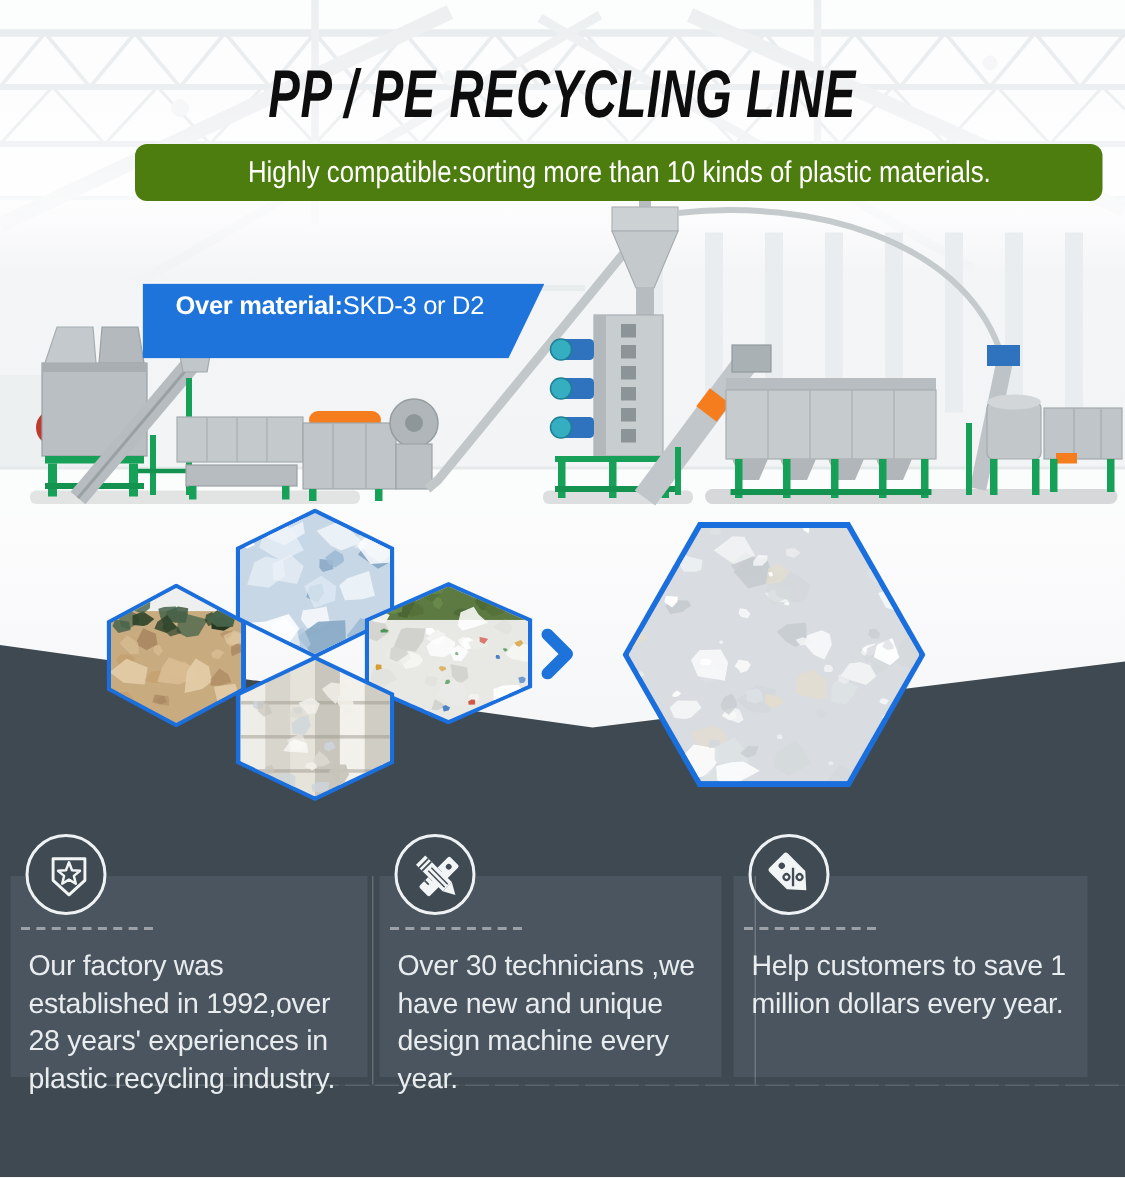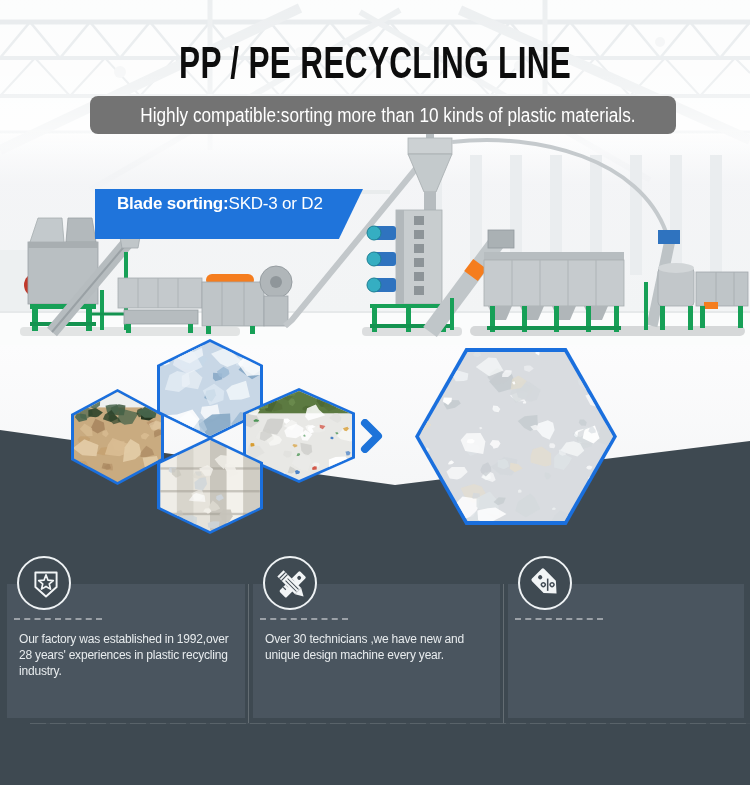--- a/index.html
+++ b/index.html
@@ -7,25 +7,25 @@
   #page{position:relative;width:750px;height:785px;overflow:hidden;background:#ffffff;
         font-family:"Liberation Sans",sans-serif;}
 
   
   .header-bg{position:absolute;top:0;left:0;width:750px;height:210px;z-index:0;}
   .header-fade{position:absolute;top:0;left:0;width:750px;height:210px;z-index:0;
     background:linear-gradient(180deg,rgba(255,255,255,.30) 0%,rgba(255,255,255,.52) 40%,
                rgba(255,255,255,.88) 72%,rgba(255,255,255,0) 100%);}
 
   .page-title{position:absolute;top:40px;left:0;width:750px;text-align:center;z-index:6;
-    font-size:45px;line-height:46px;font-weight:bold;color:#0d0d0d;}
+    font-size:45px;line-height:46px;font-weight:bold;color:#0d0d0d;font-style:italic;}
   .page-title span{display:inline-block;transform:scaleX(.70);transform-origin:center;white-space:nowrap;letter-spacing:.5px;}
 
-  .banner{position:absolute;left:90px;top:96px;width:586px;height:38px;z-index:6;
-    background:#737373;border-radius:8px;color:#ffffff;display:flex;align-items:center;justify-content:flex-end;}
+  .banner{position:absolute;left:90px;top:96px;width:645px;height:38px;z-index:6;
+    background:#4d7c0f;border-radius:8px;color:#ffffff;display:flex;align-items:center;justify-content:center;}
   .banner span{display:inline-block;font-size:20px;transform:scaleX(.86);transform-origin:center;white-space:nowrap;}
 
   
   .photo{position:absolute;top:130px;left:0;width:750px;height:215px;z-index:1;}
   .floor-ext{position:absolute;top:345px;left:0;width:750px;height:150px;z-index:1;
     background:linear-gradient(180deg,#fcfcfd 0%,#f5f6f7 100%);}
 
   .spec-label{position:absolute;left:95px;top:189px;width:268px;height:50px;z-index:5;
     background:#1f74db;clip-path:polygon(0 0,100% 0,91% 100%,0 100%);
     padding:5px 0 0 22px;color:#ffffff;font-size:17px;line-height:20px;letter-spacing:-.2px;}
@@ -45,27 +45,27 @@
   #hex1{left:157px;top:339px;width:106px;height:100px;}
   #hex2{left:71px; top:389px;width:93px; height:96px;}
   #hex3{left:243px;top:388px;width:112px;height:95px;}
   #hex4{left:157px;top:437px;width:106px;height:97px;}
 
   .proc-arrow{position:absolute;left:360px;top:419px;width:26px;height:34px;z-index:3;}
 
   
   .features{position:absolute;left:7px;top:584px;width:737px;display:flex;gap:8px;z-index:4;}
   .card{position:relative;background:#4a555f;height:134px;}
-  .card.c1{width:238px;} .card.c2{width:247px;} .card.c3{width:236px;}
+  .card.c1{width:238px;} .card.c2{width:228px;} .card.c3{width:236px;}
   .badge{position:absolute;left:10px;top:-28px;width:54px;height:54px;border-radius:50%;
     background:#3f4a52;border:2px solid #eef2f4;}
   .badge svg{display:block;width:54px;height:54px;}
   .dashes{position:absolute;left:7px;top:34px;width:88px;border-top:2px dashed rgba(255,255,255,.45);}
   .card p{position:absolute;left:12px;right:8px;top:48px;margin:0;color:#e8ecee;
-    font-size:12px;line-height:1.32;letter-spacing:-.2px;}
+    font-size:19px;line-height:1.32;letter-spacing:-.2px;}
   .vsep{position:absolute;top:584px;width:1px;height:139px;background:rgba(255,255,255,.20);z-index:4;}
   .hsep{position:absolute;left:30px;top:723px;width:720px;height:1px;z-index:4;
     background:repeating-linear-gradient(90deg,rgba(255,255,255,.14) 0 16px,rgba(255,255,255,.04) 16px 20px);}
 </style>
 </head>
 <body>
 
 <div id="page">
 
   <svg class="header-bg" viewBox="0 0 750 210">
@@ -254,21 +254,21 @@
       <line x1="716" y1="142" x2="716" y2="176" stroke="#aab0b3" stroke-width="1"></line>
       <line x1="734" y1="142" x2="734" y2="176" stroke="#aab0b3" stroke-width="1"></line>
       <rect x="704" y="172" width="14" height="7" fill="#f57d1e"></rect>
       <rect x="700" y="176" width="5" height="22" fill="#17a057"></rect>
       <rect x="738" y="176" width="5" height="22" fill="#17a057"></rect>
     </g>
   </svg>
   <div class="floor-ext"></div>
 
   <div class="spec-label">
-    <div><b>Blade sorting:</b><span>SKD-3 or D2</span></div>
+    <div><b>Over material:</b><span>SKD-3 or D2</span></div>
   </div>
 
   <svg class="dark-svg" viewBox="0 0 750 785">
     <polygon points="0,430 395,485 750,441 750,785 0,785" fill="#3e4951"></polygon>
   </svg>
 
   <div class="hex" id="hex2">
     <div class="ph">
         <svg id="t2" viewBox="0 0 93 96">
           <rect x="-4" y="0" width="101" height="97" fill="#c9ab80"></rect>
@@ -584,19 +584,20 @@
           <g transform="translate(28,27) rotate(-45)">
             <path d="M-9,-13 Q-9,-15 -7,-15 L7,-15 Q9,-15 9,-13 L9,4 L0,14 L-9,4 Z" fill="#f2f5f6"></path>
             <circle cx="0" cy="-10" r="2.2" fill="#414b54"></circle>
             <circle cx="-3.2" cy="-2.2" r="2" fill="none" stroke="#414b54" stroke-width="1.5"></circle>
             <circle cx="3.2" cy="4.2" r="2" fill="none" stroke="#414b54" stroke-width="1.5"></circle>
             <line x1="-4.5" y1="5.5" x2="4.5" y2="-3.5" stroke="#414b54" stroke-width="1.6"></line>
           </g>
         </svg>
       </div>
       <div class="dashes"></div>
+      <p>Help customers to save 1 million dollars every year.</p>
     </div>
   </div>
   <div class="vsep" style="left:248px;"></div>
   <div class="vsep" style="left:503px;"></div>
   <div class="hsep"></div>
 
 </div>
 
 </body></html>

